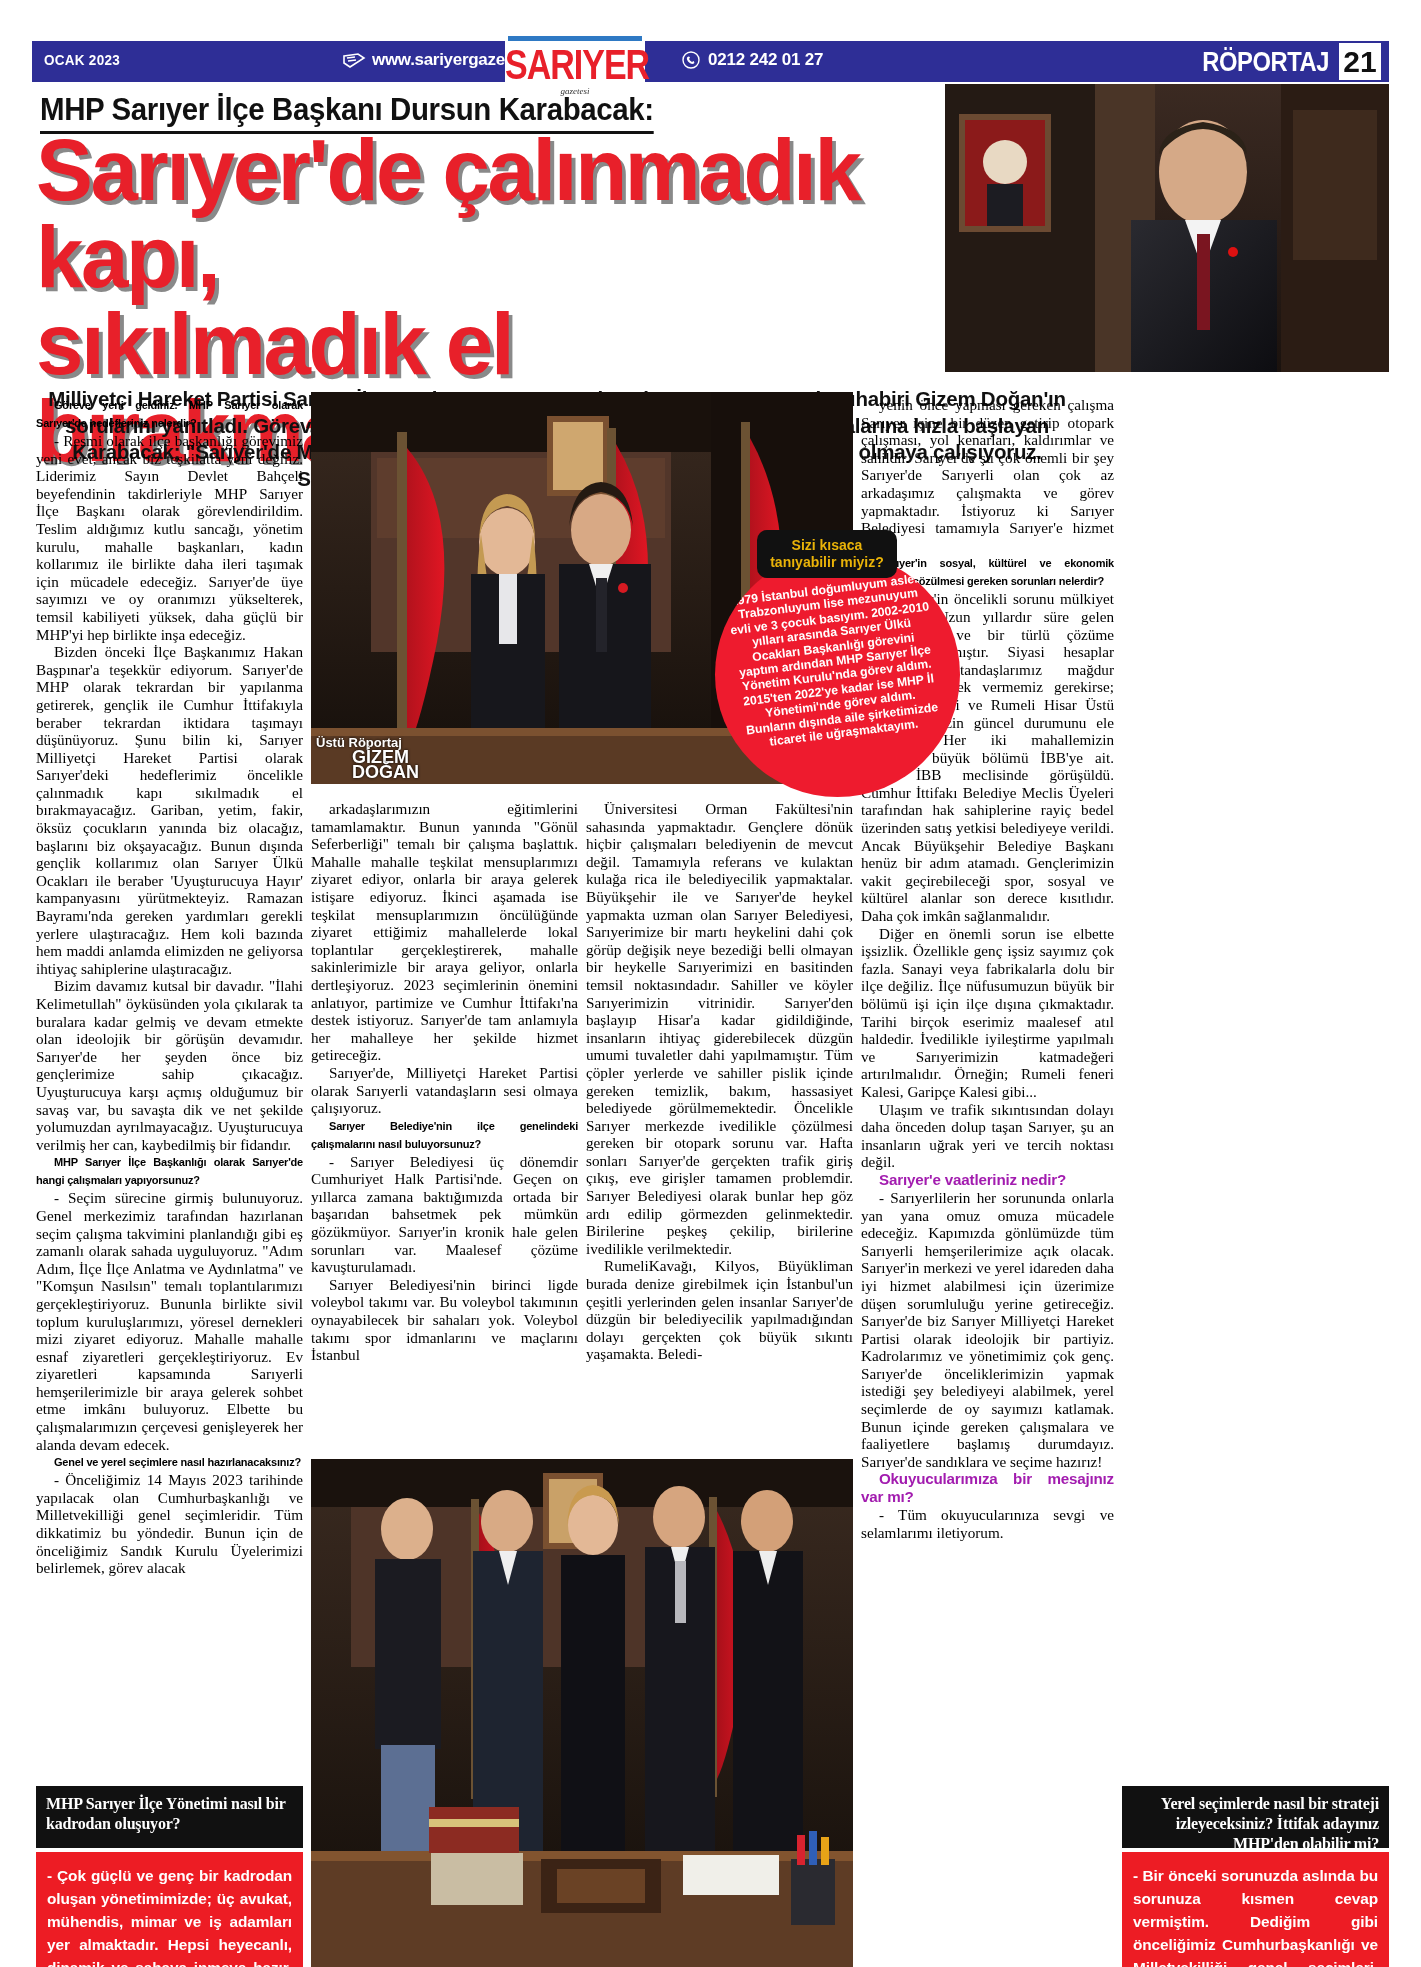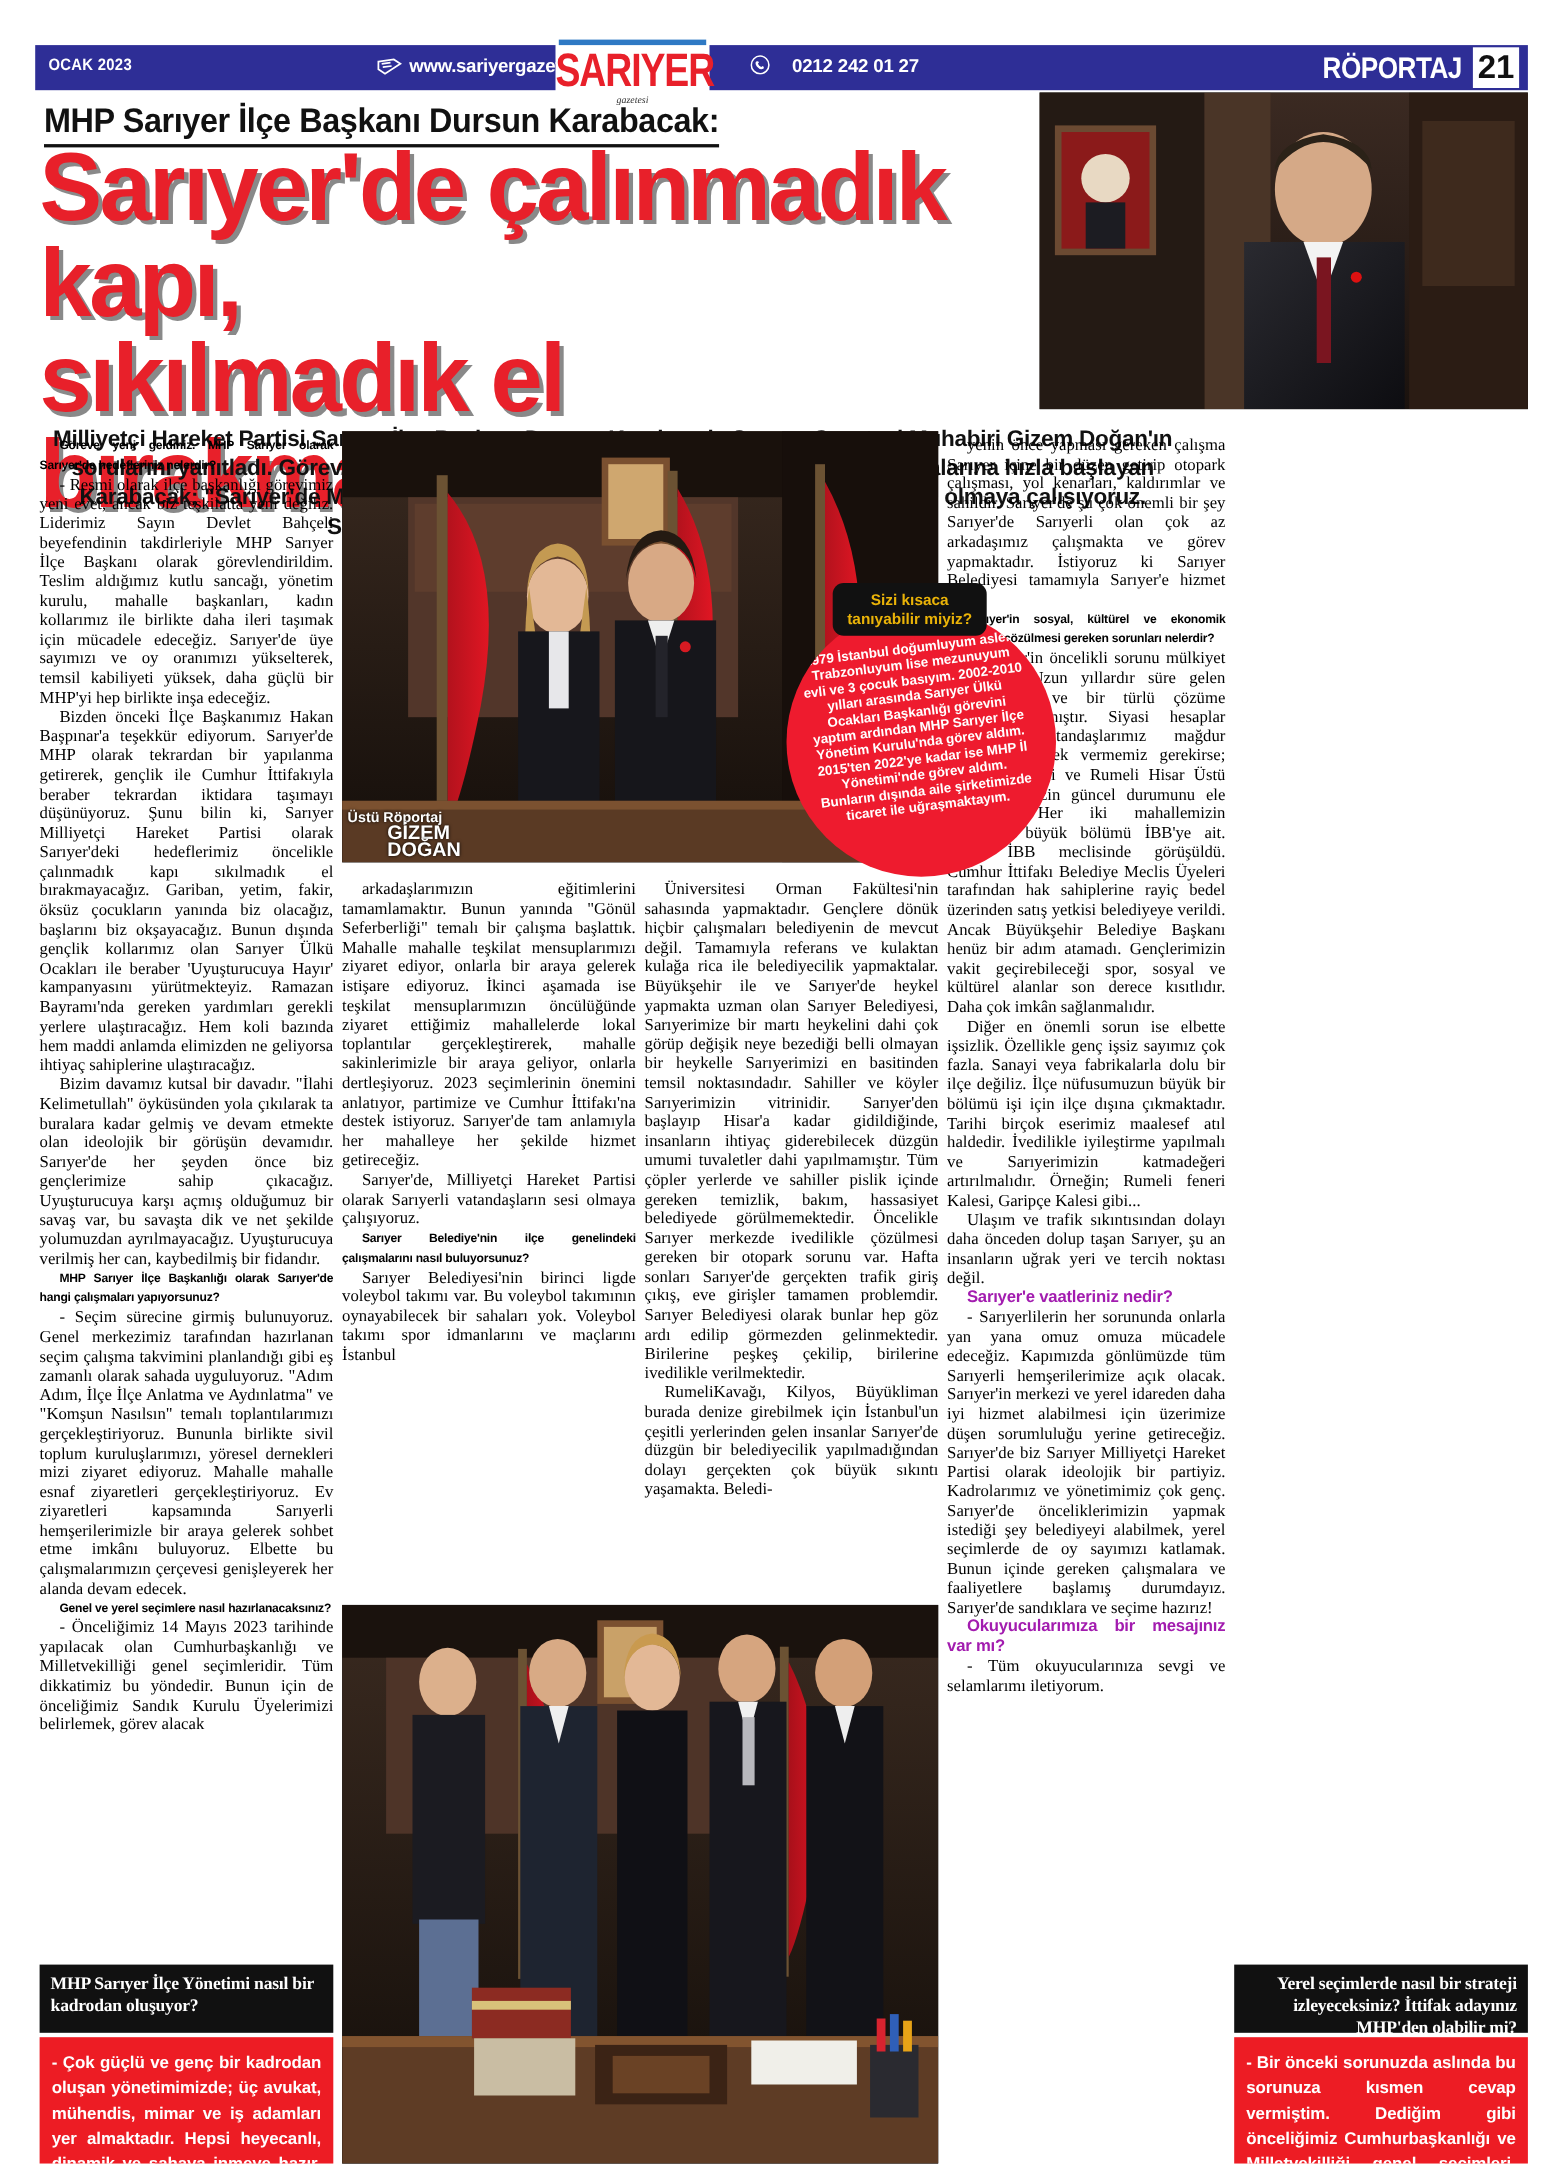--- a/index.html
+++ b/index.html
@@ -6,21 +6,21 @@
   body{width:1421px;height:1967px;position:relative;font-family:"Liberation Sans",sans-serif;overflow:hidden;}
 
   .page{position:absolute;left:0;top:0;width:1421px;height:1967px;background:#fff;}
 
   
   .masthead{position:absolute;left:32px;top:41px;width:1357px;height:41px;background:#2e2e96;}
   .mh-date{position:absolute;left:12px;top:10px;font-size:15px;color:#fff;font-weight:700;letter-spacing:.3px;
            font-family:"Liberation Sans Narrow","Liberation Sans",sans-serif;transform:scaleX(.9);transform-origin:left center;}
   .mh-web{position:absolute;left:310px;top:9px;display:flex;align-items:center;gap:6px;}
   .mh-web .txt{font-size:17px;color:#fff;font-weight:700;letter-spacing:-.3px;}
-  .mh-phone{position:absolute;left:650px;top:9px;display:flex;gap:20px;}
+  .mh-phone{position:absolute;left:650px;top:9px;display:flex;align-items:center;gap:8px;}
   .mh-phone .txt{font-size:17px;color:#fff;font-weight:700;letter-spacing:-.2px;}
   .mh-logo{position:absolute;left:505px;top:34px;width:140px;height:50px;background:#fff;text-align:center;}
   .mh-logo .bar{height:5px;background:#2e79c4;width:134px;margin:2px auto 0;}
   .mh-logo .word{font-size:34px;line-height:34px;color:#e8202a;font-weight:900;letter-spacing:-1px;
                  font-family:"Liberation Sans Narrow","Liberation Sans",sans-serif;transform:scaleY(1.25);transform-origin:top center;margin-top:2px;}
   .mh-logo .sub{font-size:9px;color:#333;font-style:italic;margin-top:9px;font-family:"Liberation Serif",serif;}
   .mh-section{position:absolute;right:60px;top:6px;font-size:27px;color:#fff;font-weight:900;letter-spacing:-.5px;
               font-family:"Liberation Sans Narrow","Liberation Sans",sans-serif;transform:scaleX(.88);transform-origin:right center;}
   .mh-pageno{position:absolute;right:8px;top:2px;width:42px;height:37px;background:#fff;color:#111;font-size:30px;
              font-weight:900;text-align:center;line-height:37px;}
@@ -241,20 +241,21 @@
       <p>Bizim davamız kutsal bir davadır. "İlahi Kelimetullah" öyküsünden yola çıkılarak ta buralara kadar gelmiş ve devam etmekte olan ideolojik bir görüşün devamıdır. Sarıyer'de her şeyden önce biz gençlerimize sahip çıkacağız. Uyuşturucuya karşı açmış olduğumuz bir savaş var, bu savaşta dik ve net şekilde yolumuzdan ayrılmayacağız. Uyuşturucuya verilmiş her can, kaybedilmiş bir fidandır.</p>
       <p class="qhead">MHP Sarıyer İlçe Başkanlığı olarak Sarıyer'de hangi çalışmaları yapıyorsunuz?</p>
       <p>- Seçim sürecine girmiş bulunuyoruz. Genel merkezimiz tarafından hazırlanan seçim çalışma takvimini planlandığı gibi eş zamanlı olarak sahada uyguluyoruz. "Adım Adım, İlçe İlçe Anlatma ve Aydınlatma" ve "Komşun Nasılsın" temalı toplantılarımızı gerçekleştiriyoruz. Bununla birlikte sivil toplum kuruluşlarımızı, yöresel dernekleri mizi ziyaret ediyoruz. Mahalle mahalle esnaf ziyaretleri gerçekleştiriyoruz. Ev ziyaretleri kapsamında Sarıyerli hemşerilerimizle bir araya gelerek sohbet etme imkânı buluyoruz. Elbette bu çalışmalarımızın çerçevesi genişleyerek her alanda devam edecek.</p>
       <p class="qhead">Genel ve yerel seçimlere nasıl hazırlanacaksınız?</p>
       <p>- Önceliğimiz 14 Mayıs 2023 tarihinde yapılacak olan Cumhurbaşkanlığı ve Milletvekilliği genel seçimleridir. Tüm dikkatimiz bu yöndedir. Bunun için de önceliğimiz Sandık Kurulu Üyelerimizi belirlemek, görev alacak</p>
     </div>
   <div class="col" id="c2">
       <p>arkadaşlarımızın eğitimlerini tamamlamaktır. Bunun yanında "Gönül Seferberliği" temalı bir çalışma başlattık. Mahalle mahalle teşkilat mensuplarımızı ziyaret ediyor, onlarla bir araya gelerek istişare ediyoruz. İkinci aşamada ise teşkilat mensuplarımızın öncülüğünde ziyaret ettiğimiz mahallelerde lokal toplantılar gerçekleştirerek, mahalle sakinlerimizle bir araya geliyor, onlarla dertleşiyoruz. 2023 seçimlerinin önemini anlatıyor, partimize ve Cumhur İttifakı'na destek istiyoruz. Sarıyer'de tam anlamıyla her mahalleye her şekilde hizmet getireceğiz.</p>
       <p>Sarıyer'de, Milliyetçi Hareket Partisi olarak Sarıyerli vatandaşların sesi olmaya çalışıyoruz.</p>
       <p class="qhead">Sarıyer Belediye'nin ilçe genelindeki çalışmalarını nasıl buluyorsunuz?</p>
+      <p>- Sarıyer Belediyesi üç dönemdir Cumhuriyet Halk Partisi'nde. Geçen on yıllarca zamana baktığımızda ortada bir başarıdan bahsetmek pek mümkün gözükmüyor. Sarıyer'in kronik hale gelen sorunları var. Maalesef çözüme kavuşturulamadı.</p>
       <p>Sarıyer Belediyesi'nin birinci ligde voleybol takımı var. Bu voleybol takımının oynayabilecek bir sahaları yok. Voleybol takımı spor idmanlarını ve maçlarını İstanbul</p>
     </div>
   <div class="col" id="c3">
       <p>Üniversitesi Orman Fakültesi'nin sahasında yapmaktadır. Gençlere dönük hiçbir çalışmaları belediyenin de mevcut değil. Tamamıyla referans ve kulaktan kulağa rica ile belediyecilik yapmaktalar. Büyükşehir ile ve Sarıyer'de heykel yapmakta uzman olan Sarıyer Belediyesi, Sarıyerimize bir martı heykelini dahi çok görüp değişik neye bezediği belli olmayan bir heykelle Sarıyerimizi en basitinden temsil noktasındadır. Sahiller ve köyler Sarıyerimizin vitrinidir. Sarıyer'den başlayıp Hisar'a kadar gidildiğinde, insanların ihtiyaç giderebilecek düzgün umumi tuvaletler dahi yapılmamıştır. Tüm çöpler yerlerde ve sahiller pislik içinde gereken temizlik, bakım, hassasiyet belediyede görülmemektedir. Öncelikle Sarıyer merkezde ivedilikle çözülmesi gereken bir otopark sorunu var. Hafta sonları Sarıyer'de gerçekten trafik giriş çıkış, eve girişler tamamen problemdir. Sarıyer Belediyesi olarak bunlar hep göz ardı edilip görmezden gelinmektedir. Birilerine peşkeş çekilip, birilerine ivedilikle verilmektedir.</p>
       <p>RumeliKavağı, Kilyos, Büyükliman burada denize girebilmek için İstanbul'un çeşitli yerlerinden gelen insanlar Sarıyer'de düzgün bir belediyecilik yapılmadığından dolayı gerçekten çok büyük sıkıntı yaşamakta. Beledi-</p>
     </div>
   <div class="col" id="c4">
       <p>yenin önce yapması gereken çalışma Sarıyer içine bir düzen getirip otopark çalışması, yol kenarları, kaldırımlar ve sahildir. Sarıyer'de şu çok önemli bir şey Sarıyer'de Sarıyerli olan çok az arkadaşımız çalışmakta ve görev yapmaktadır. İstiyoruz ki Sarıyer Belediyesi tamamıyla Sarıyer'e hizmet etsin.</p>
       <p class="qhead">Sarıyer'in sosyal, kültürel ve ekonomik açısından çözülmesi gereken sorunları nelerdir?</p>
       <p>- Sarıyer'in öncelikli sorunu mülkiyet sorunudur. Uzun yıllardır süre gelen kronikleşmiş ve bir türlü çözüme kavuşturulamamıştır. Siyasi hesaplar yüzünden vatandaşlarımız mağdur edilmiştir. Örnek vermemiz gerekirse; Pınar mahallesi ve Rumeli Hisar Üstü mahallelerimizin güncel durumunu ele alabiliriz. Her iki mahallemizin arazisinin büyük bölümü İBB'ye ait. Konu İBB meclisinde görüşüldü. Cumhur İttifakı Belediye Meclis Üyeleri tarafından hak sahiplerine rayiç bedel üzerinden satış yetkisi belediyeye verildi. Ancak Büyükşehir Belediye Başkanı henüz bir adım atamadı. Gençlerimizin vakit geçirebileceği spor, sosyal ve kültürel alanlar son derece kısıtlıdır. Daha çok imkân sağlanmalıdır.</p>

